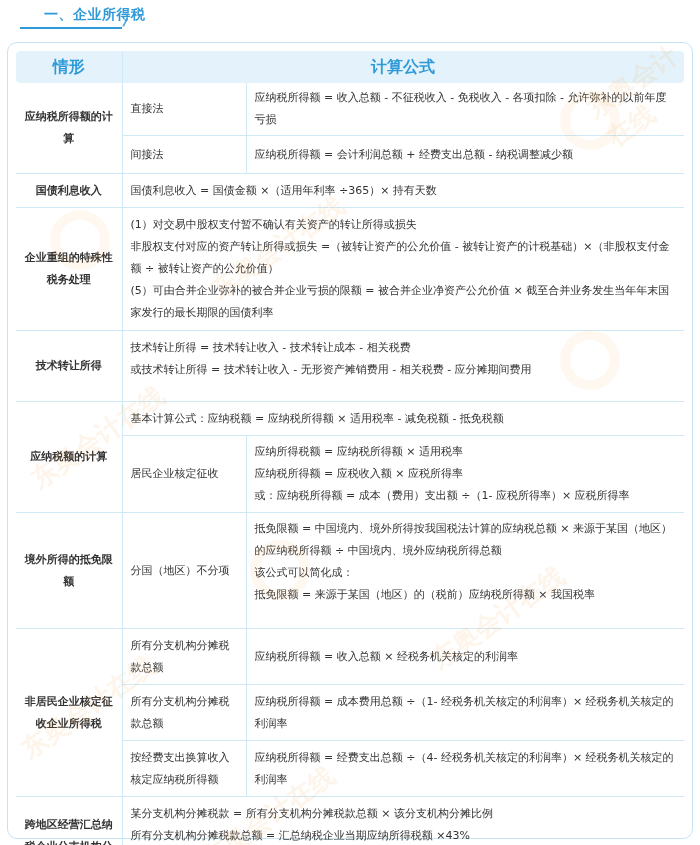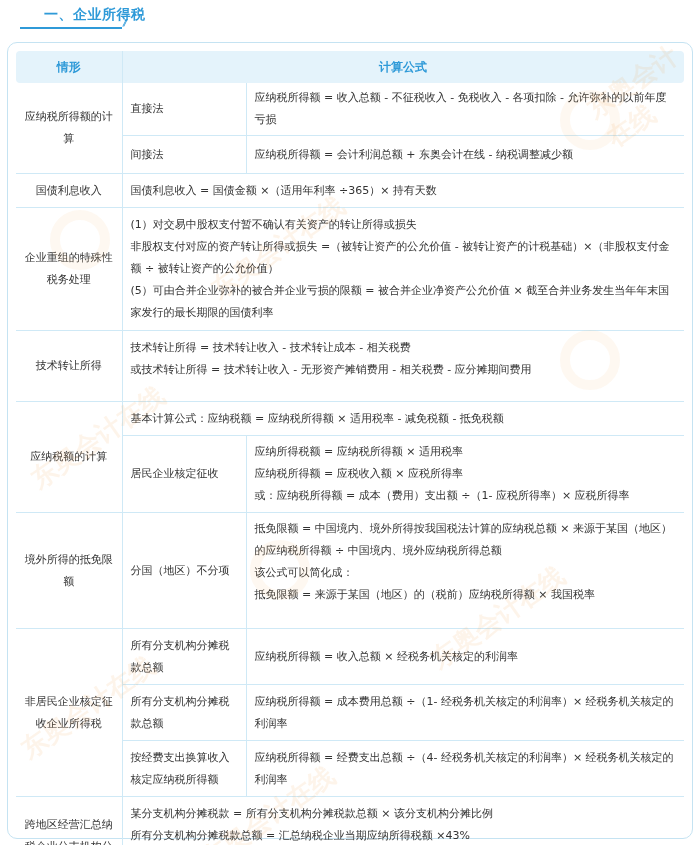--- a/index.html
+++ b/index.html
@@ -20,31 +20,31 @@
   .card {
     position: absolute; left: 7px; top: 42px; width: 686px; height: 797px;
     border: 1px solid #c5e3f2; border-radius: 10px; background: transparent;
   }
 
   table.main {
     position: absolute; left: 16px; top: 51px; width: 668px;
     border-collapse: collapse; table-layout: fixed; font-size: 11px; line-height: 22px;
   }
   table.main th {
-    background: #e4f3fb; color: #2f9ad8; font-weight: bold; height: 32px; font-size: 12px;
+    background: #e4f3fb; color: #2f9ad8; font-weight: bold; height: 32px; font-size: 16px;
     border-right: 1px solid #ffffff;
   }
   table.main th.first { border-top-left-radius: 4px; border-bottom-left-radius: 4px; border-right: 1px solid #cfe9f6; }
   table.main th.last { border-top-right-radius: 4px; border-bottom-right-radius: 4px; }
   table.main td {
     border-bottom: 1px solid #cfe9f6; border-right: 1px solid #cfe9f6; vertical-align: middle; padding: 4px 8px;
   }
   table.main td.last { border-right: none; }
   table.main tr.last-row td { border-bottom: none; }
-  td.cat { text-align: center; color: #333; padding: 4px 6px; }
+  td.cat { text-align: center; color: #333; padding: 4px 6px; font-weight: bold; }
   td.sub { text-align: left; }
   td.formula { text-align: left; color: #333; }
   .line { display: block; }
 
   
   .wm { position: absolute; pointer-events: none; opacity: 0.09; color: #f08a24; font-weight: bold; transform: rotate(-35deg); font-size: 26px; }
   .wm-circle { position: absolute; pointer-events: none; width: 60px; height: 60px; border-radius: 50%; border: 10px solid #f6a24a; opacity: 0.08; }
 </style>
 </head>
 <body>
@@ -69,21 +69,21 @@
   </thead>
   <tbody>
 
     <tr>
       <td class="cat" rowspan="2">应纳税所得额的计算</td>
       <td class="sub">直接法</td>
       <td class="formula last">应纳税所得额 = 收入总额 - 不征税收入 - 免税收入 - 各项扣除 - 允许弥补的以前年度亏损</td>
     </tr>
     <tr>
       <td class="sub" style="height:38px">间接法</td>
-      <td class="formula last">应纳税所得额 = 会计利润总额 + 东奥会计在线 - 纳税调整减少额</td>
+      <td class="formula last">应纳税所得额 = 会计利润总额 + 经费支出总额 - 纳税调整减少额</td>
     </tr>
 
     <tr>
       <td class="cat" style="height:34px">国债利息收入</td>
       <td class="formula last" colspan="2">国债利息收入 = 国债金额 ×（适用年利率 ÷365）× 持有天数</td>
     </tr>
 
     <tr>
       <td class="cat">企业重组的特殊性税务处理</td>
       <td class="formula last" colspan="2" style="padding-top:6px;padding-bottom:6px">

